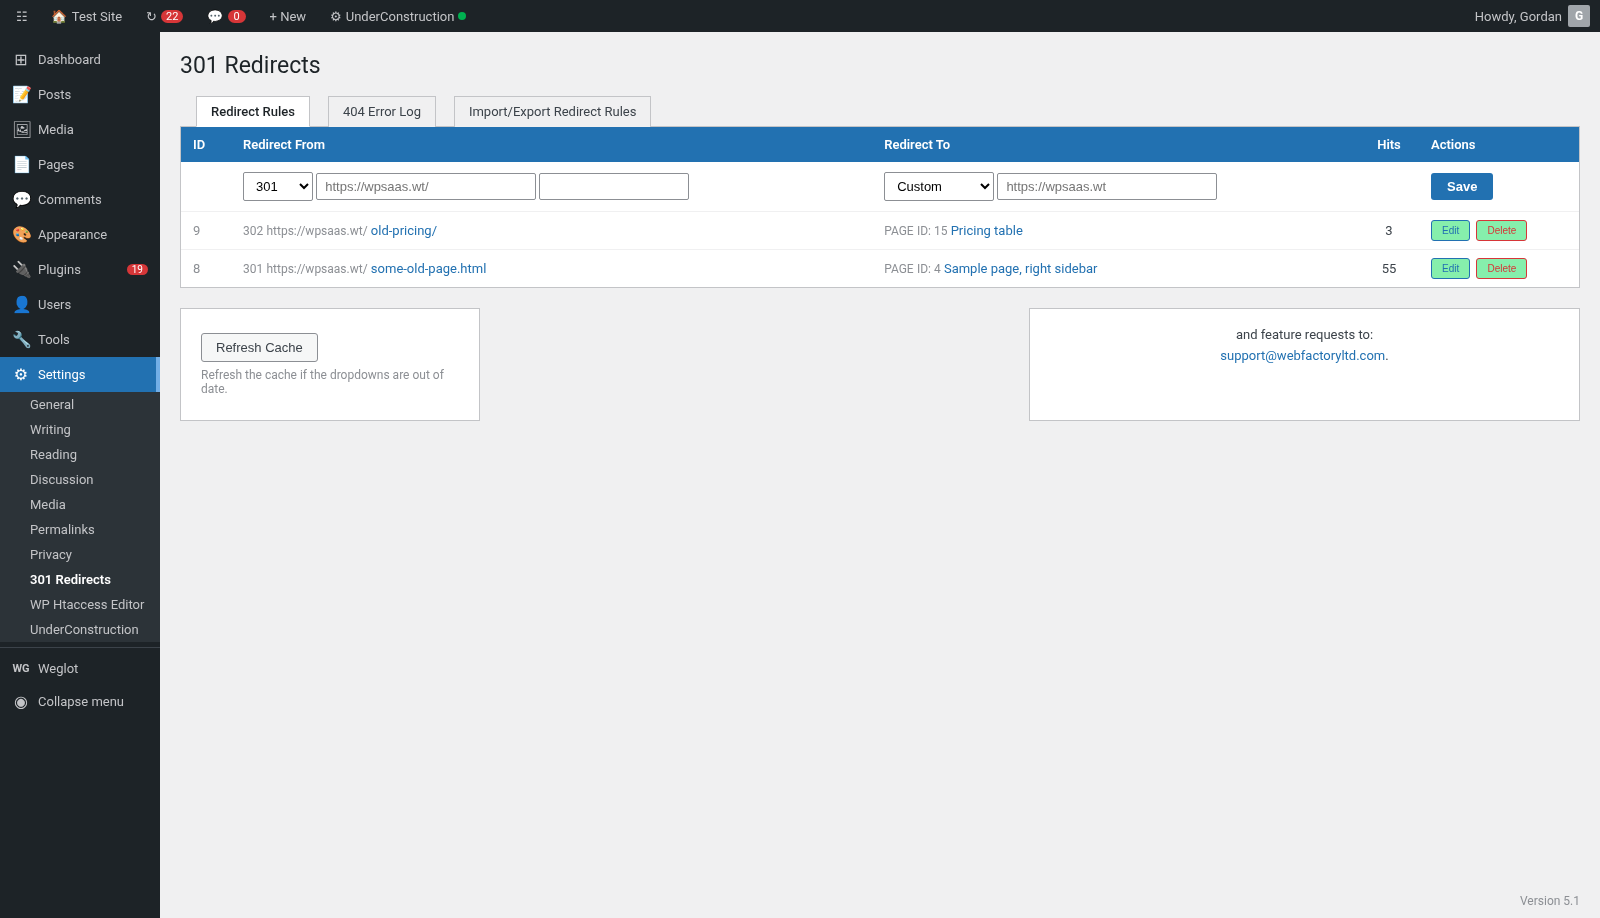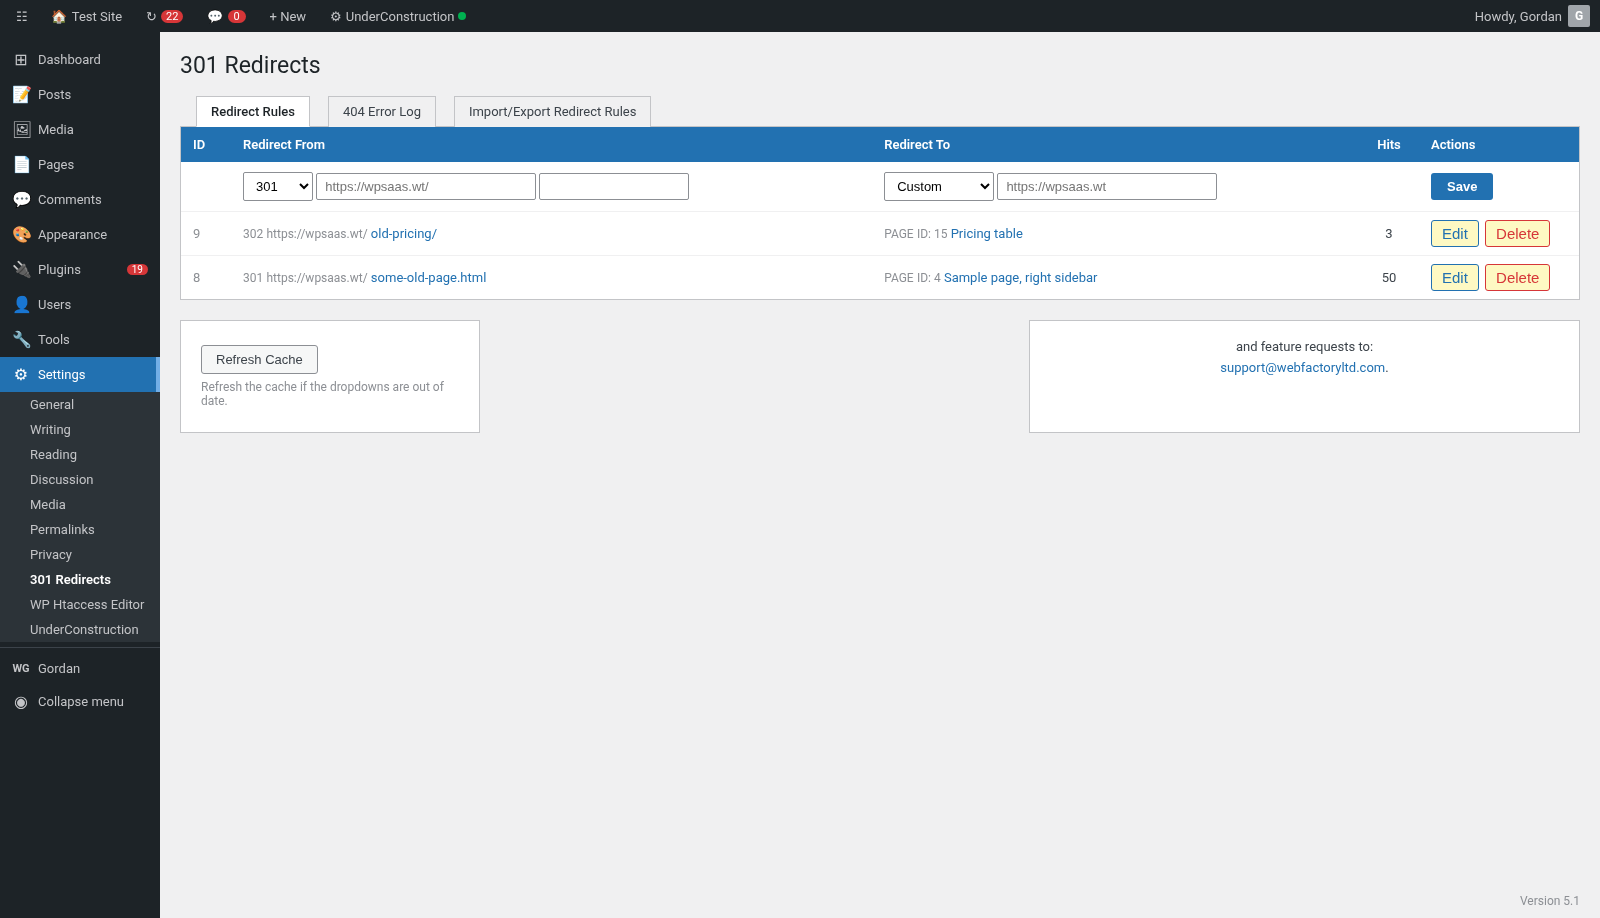--- a/index.html
+++ b/index.html
@@ -196,25 +196,25 @@
       font-size: 13px;
       font-weight: 600;
     }
 
     .redirect-link { color: #2271b1; text-decoration: none; }
     .url-base { color: #8c8f94; font-size: 12px; }
 
     .btn-edit, .btn-delete {
       padding: 4px 10px;
       border: 1px solid #2271b1;
-      background: #fef9c3;
+      background: #86efac;
       color: #2271b1;
       border-radius: 3px;
       cursor: pointer;
-      font-size: 15px;
+      font-size: 10px;
       margin-right: 3px;
     }
     .btn-delete { border-color: #d63638; color: #d63638; }
 
     .page-tag { color: #8c8f94; font-size: 12px; }
     .page-id-tag { color: #8c8f94; font-size: 12px; }
 
     .row-id-num { color: #8c8f94; font-size: 13px; }
     .row-code-num { color: #8c8f94; font-size: 12px; }
 
@@ -353,21 +353,21 @@
       <div class="sub-item">Media</div>
       <div class="sub-item">Permalinks</div>
       <div class="sub-item">Privacy</div>
       <div class="sub-item active">301 Redirects</div>
       <div class="sub-item">WP Htaccess Editor</div>
       <div class="sub-item">UnderConstruction</div>
     </div>
     <div class="menu-separator"></div>
     <div class="menu-item">
       <span class="menu-icon" style="font-size:11px;font-weight:bold;">WG</span>
-      <span>Gordan</span>
+      <span>Weglot</span>
     </div>
     <div class="menu-item">
       <span class="menu-icon">◉</span>
       <span>Collapse menu</span>
     </div>
   </div>
 
   <div id="main-content">
     <h1 class="page-title">301 Redirects</h1>
 
@@ -446,21 +446,21 @@
             <td>
               <span class="row-code-num">301</span>
               <span class="url-base">https://wpsaas.wt/</span>
               <a class="redirect-link">some-old-page.html</a>
             </td>
             <td>
               <span class="page-tag">PAGE</span>
               <span class="page-id-tag">ID: 4</span>
               <a class="redirect-link">Sample page, right sidebar</a>
             </td>
-            <td class="col-hits">50</td>
+            <td class="col-hits">55</td>
             <td>
               <button class="btn-edit">Edit</button>
               <button class="btn-delete">Delete</button>
             </td>
           </tr>
         </tbody>
       </table>
     </div>
 
     <div class="bottom-panels">

